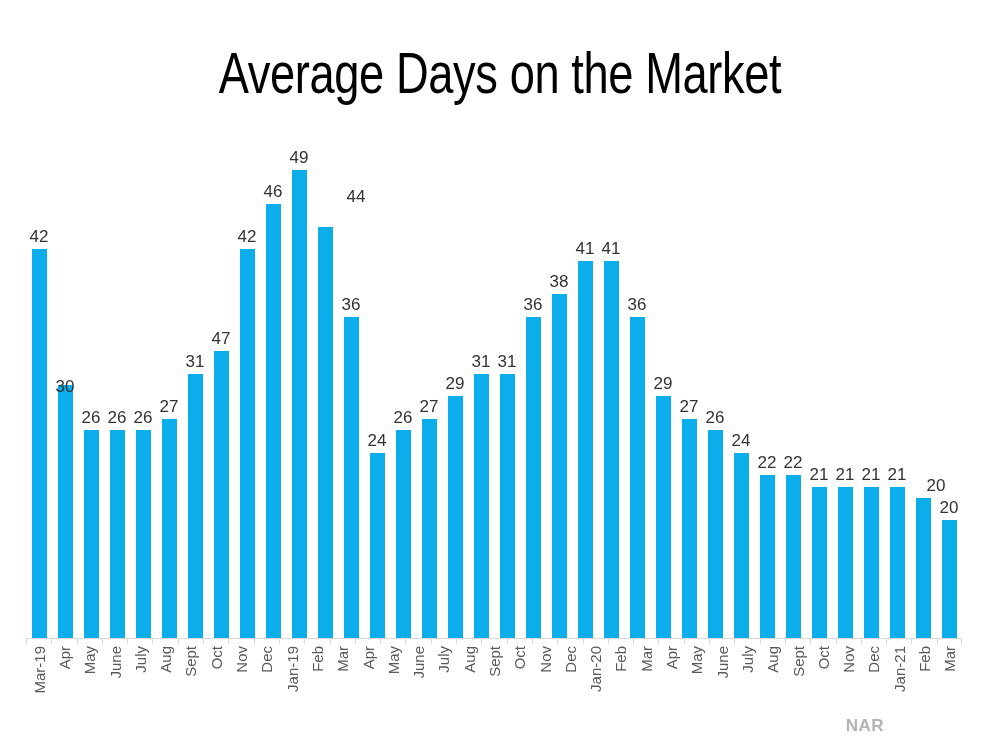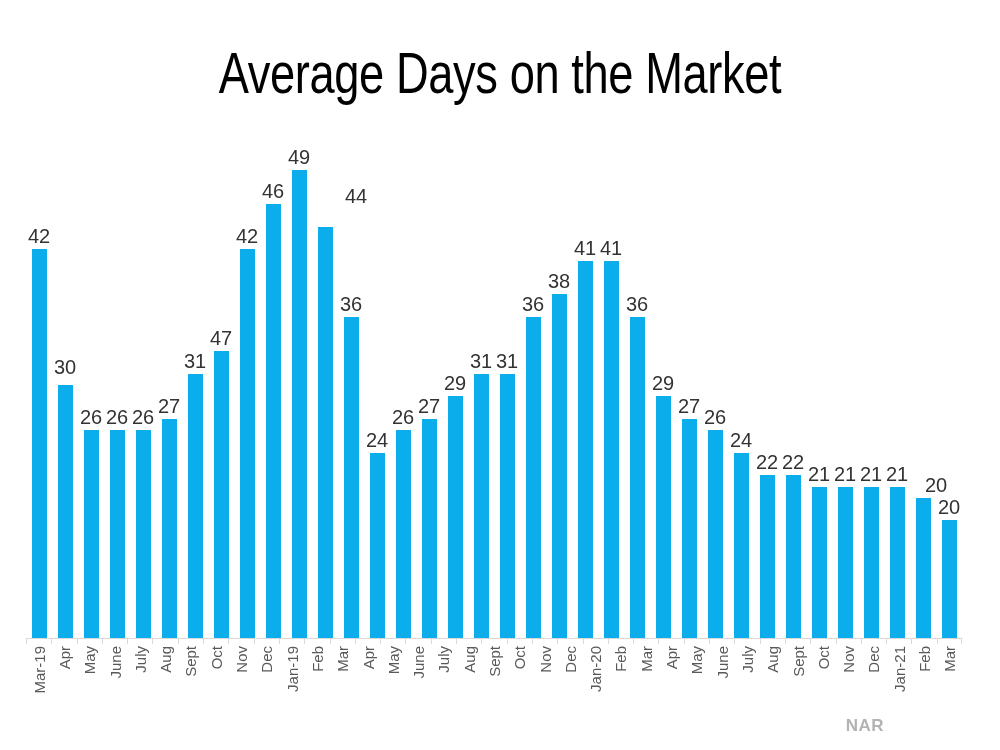--- a/index.html
+++ b/index.html
@@ -75,21 +75,21 @@
     width: 15px;
     background: #0BAEEA;
     border-radius: 0;
   }
 
   .bar-value {
     position: absolute;
     left: 50%;
     transform: translateX(-50%);
     font-family: "Liberation Sans", sans-serif;
-    font-size: 20px;
+    font-size: 17px;
     font-weight: 400;
     color: #333333;
     line-height: 19px;
     white-space: nowrap;
   }
 
   
   #axis-line {
     position: absolute;
     left: 26px;
@@ -178,21 +178,21 @@
 
   <div id="chart-title">Average Days on the Market</div>
 
   <div id="plot-area">
     <div id="bars-row">
         <div class="bar-slot">
           <div class="bar-value" style="bottom: 391.72px;">42</div>
           <div class="bar" style="height: 388.72px; background: rgb(11, 174, 234);"></div>
         </div>
         <div class="bar-slot">
-          <div class="bar-value" style="bottom: 261px; text-align: center;">30</div>
+          <div class="bar-value" style="bottom: 242px; text-align: center;">30</div>
           <div class="bar" style="height: 253.12px; background: rgb(11, 174, 234);"></div>
         </div>
         <div class="bar-slot">
           <div class="bar-value" style="bottom: 210.92px;">26</div>
           <div class="bar" style="height: 207.92px; background: rgb(11, 174, 234);"></div>
         </div>
         <div class="bar-slot">
           <div class="bar-value" style="bottom: 210.92px;">26</div>
           <div class="bar" style="height: 207.92px; background: rgb(11, 174, 234);"></div>
         </div>

